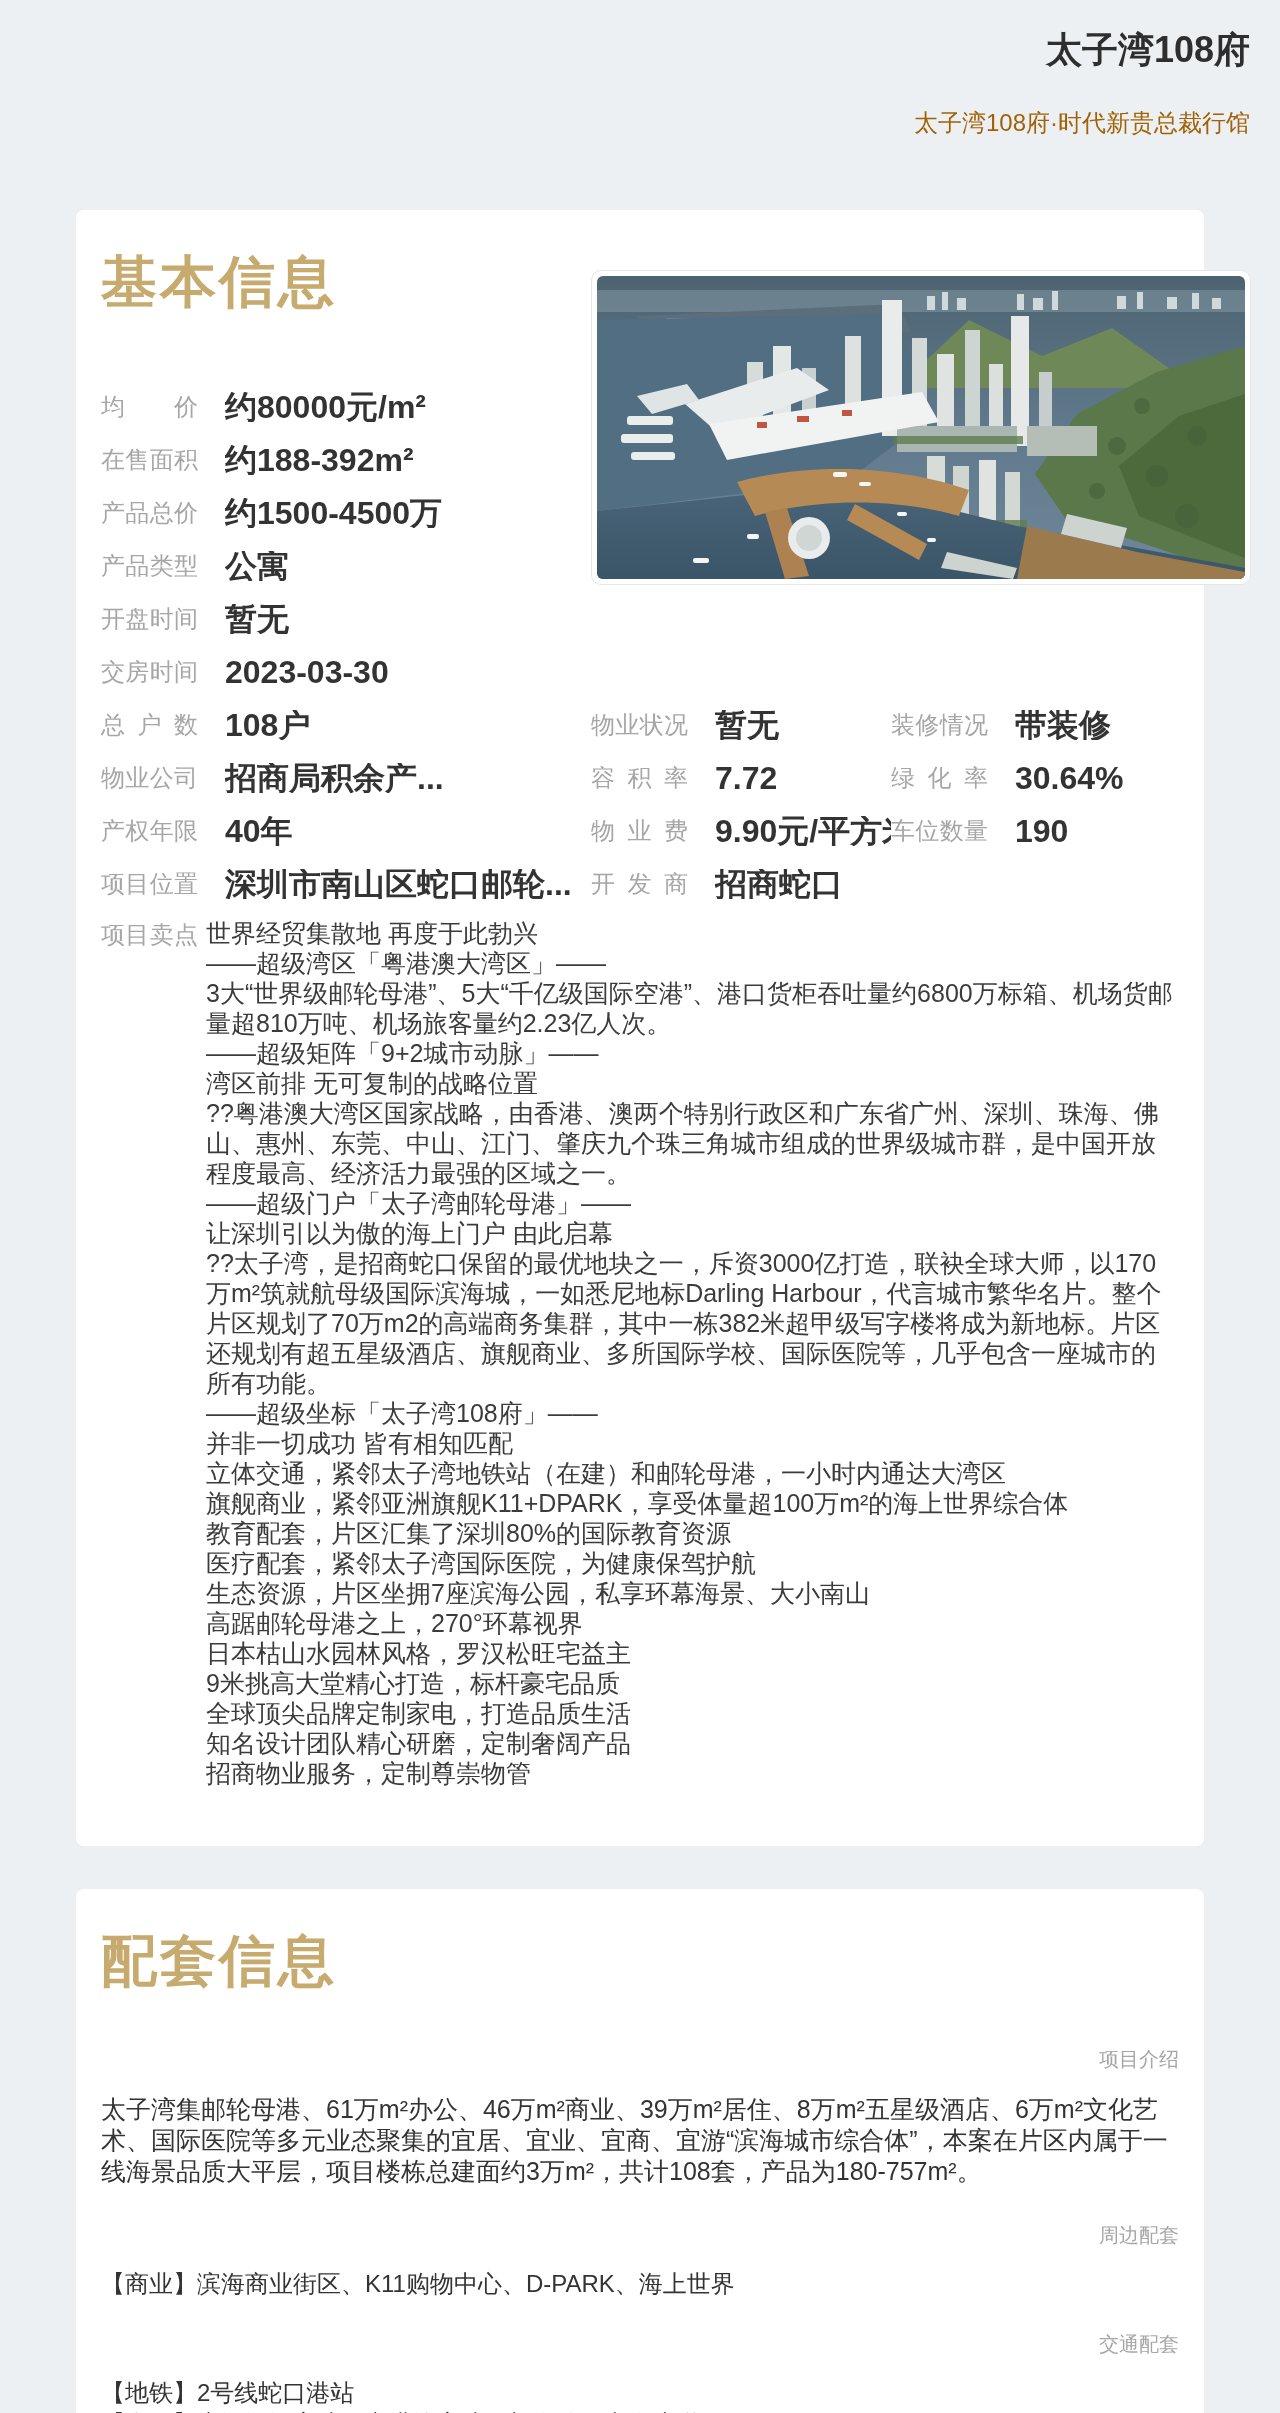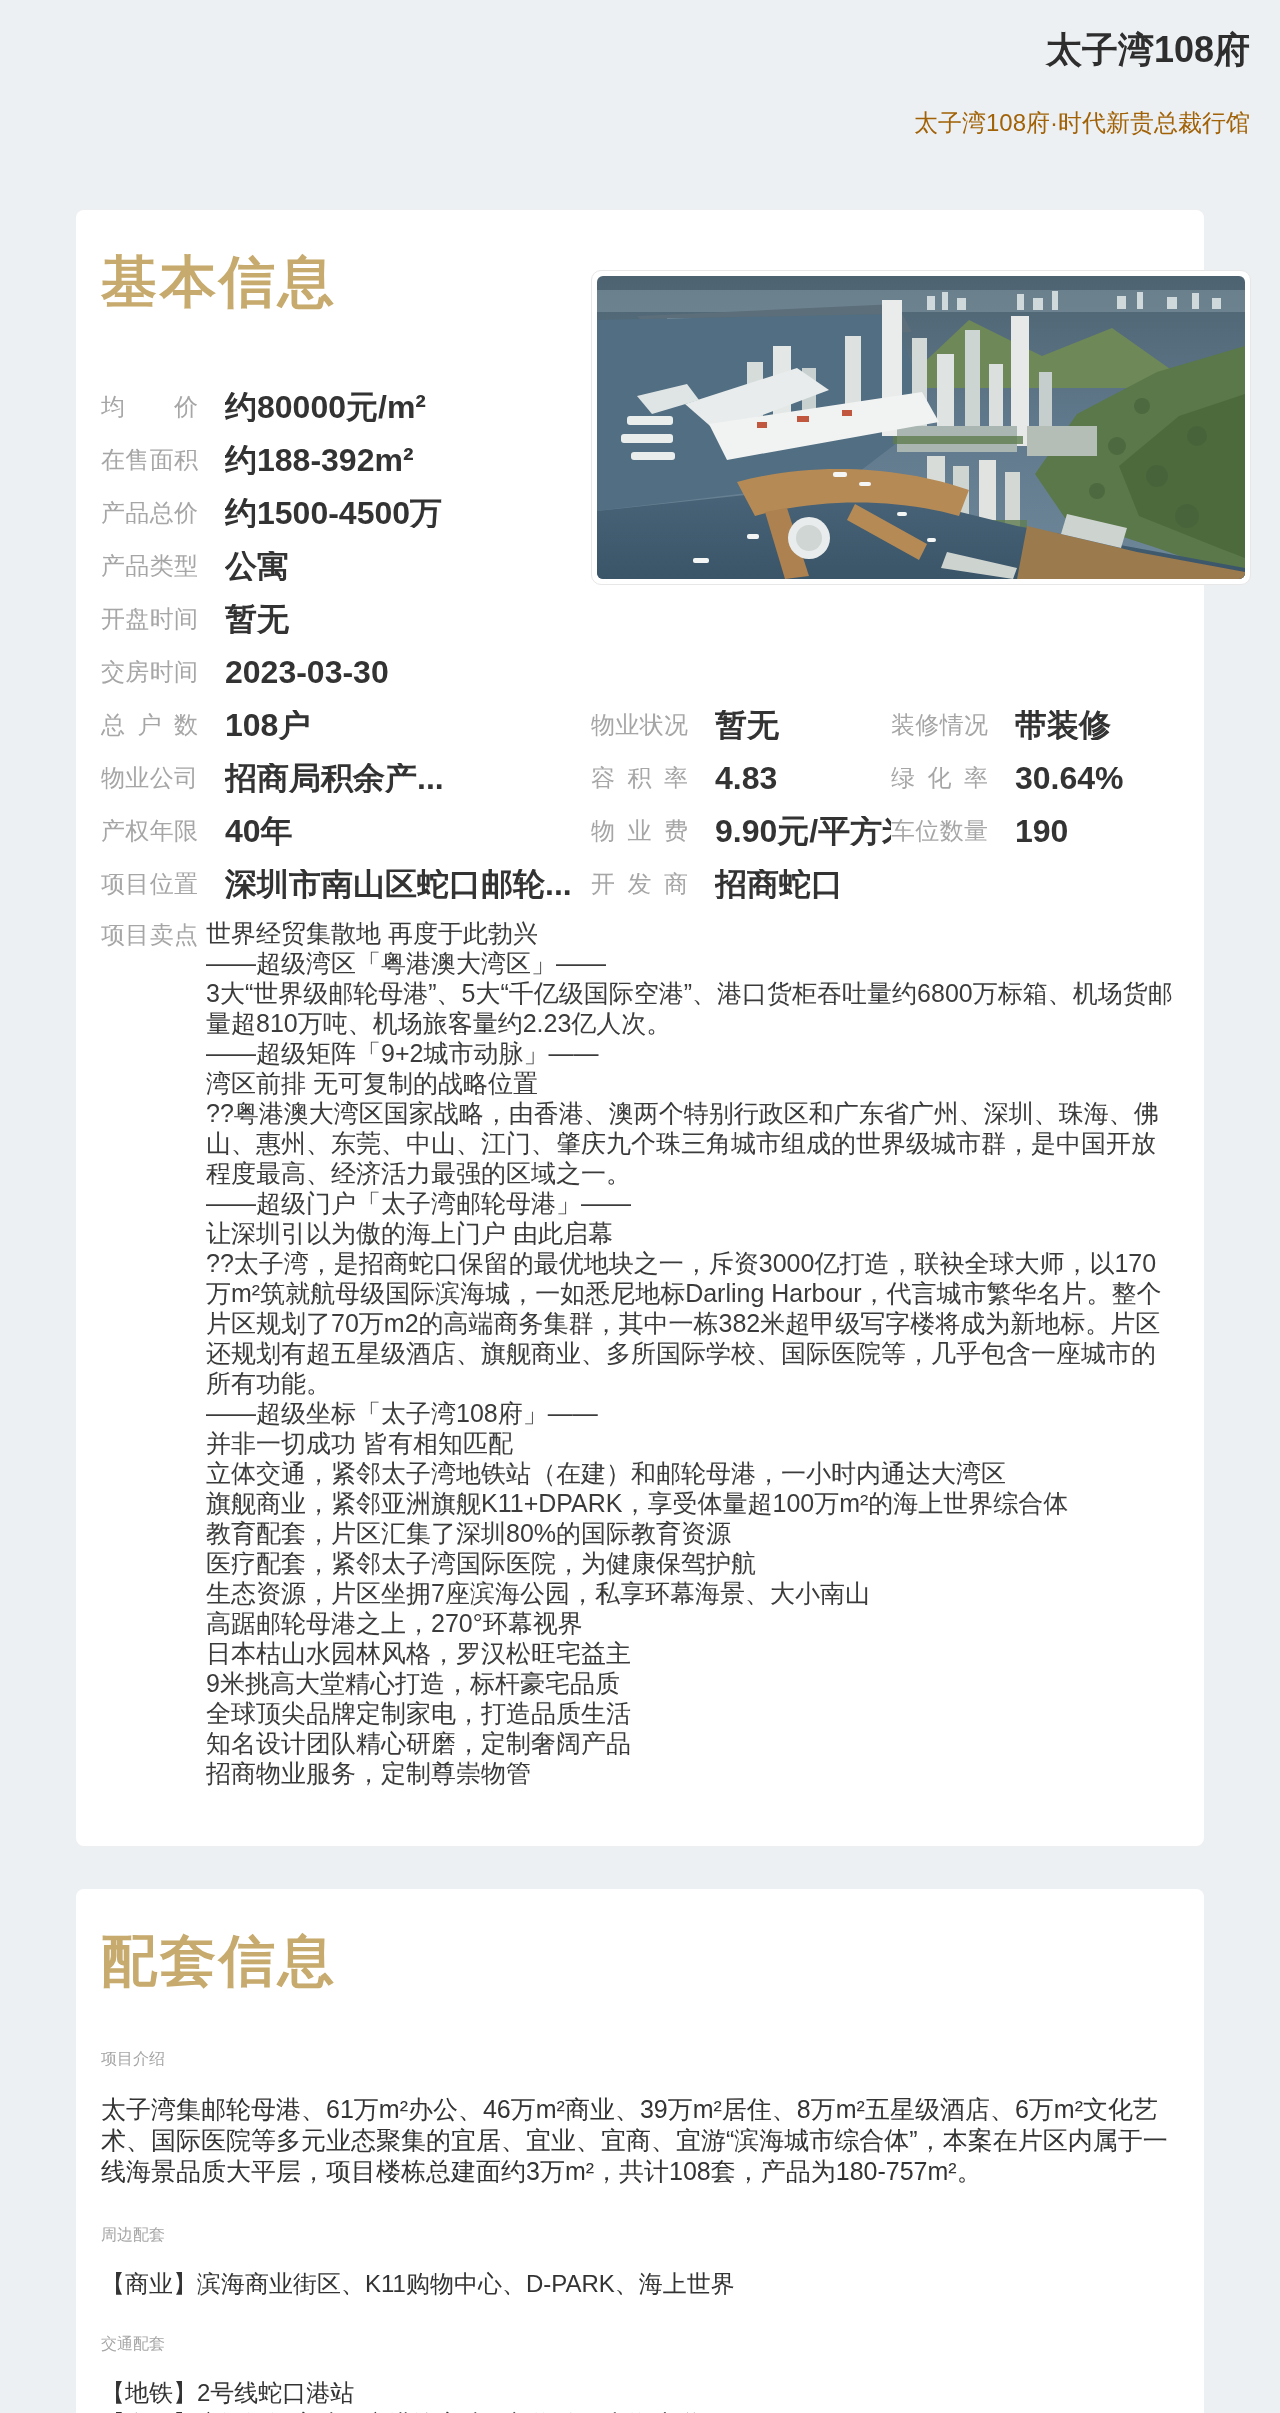--- a/index.html
+++ b/index.html
@@ -48,21 +48,21 @@
     line-height:30px; white-space:nowrap; overflow:hidden;
   }
 
   
   .sp { display:flex; margin-top:8px; }
   .sp .lbl { margin-right:8px; margin-top:2px; }
   .sp-text { flex:1; min-width:0; }
   .sp-line { font-size:25px; line-height:30px; color:#3b3b3b; }
 
   
-  .sub-label { font-size:16px; line-height:30px; color:#a6a6a6; }
+  .sub-label { font-size:20px; line-height:30px; color:#a6a6a6;text-align:right; }
   .intro-label { margin-top:53px; }
   .intro-text { margin-top:20px; font-size:25px; line-height:31px; color:#333; font-weight:500; }
   .nearby-label { margin-top:33px; }
   .list { margin-top:18px; }
   .fac-item { font-size:24px; line-height:31px; color:#333; font-weight:500; }
   .traffic-label { margin-top:30px; }
 </style>
 </head>
 <body>
 
@@ -239,21 +239,21 @@
           <span class="val">带装修</span>
         </div>
       </div>
       <div class="info-row">
         <div class="cell">
           <span class="lbl">物业公司</span>
           <span class="val">招商局积余产...</span>
         </div>
         <div class="cell">
           <span class="lbl">容积率</span>
-          <span class="val">4.83</span>
+          <span class="val">7.72</span>
         </div>
         <div class="cell">
           <span class="lbl">绿化率</span>
           <span class="val">30.64%</span>
         </div>
       </div>
       <div class="info-row">
         <div class="cell">
           <span class="lbl">产权年限</span>
           <span class="val">40年</span>

